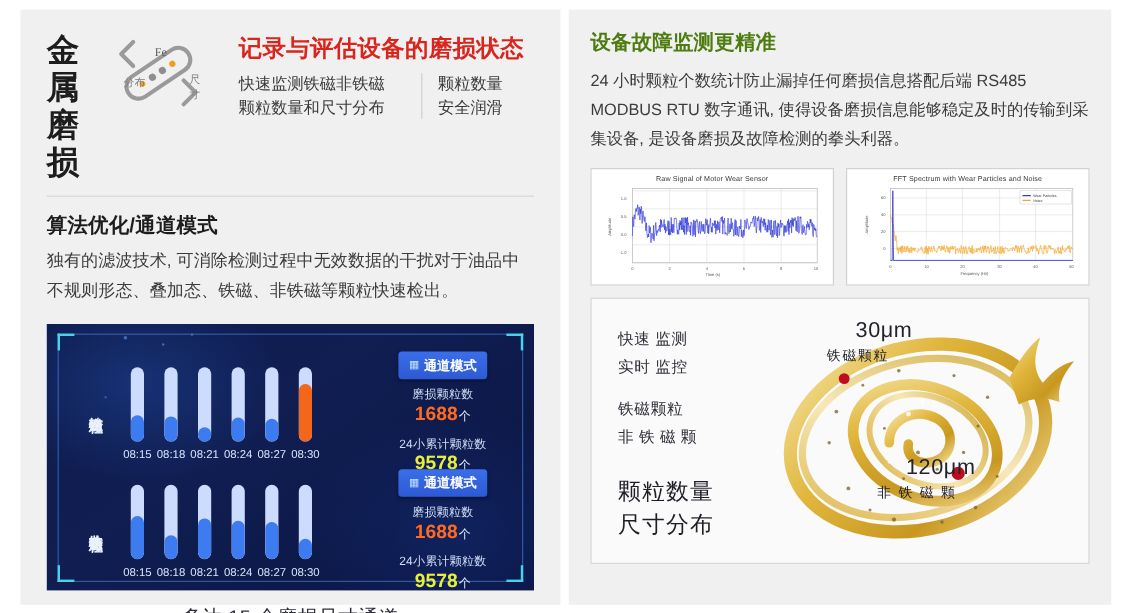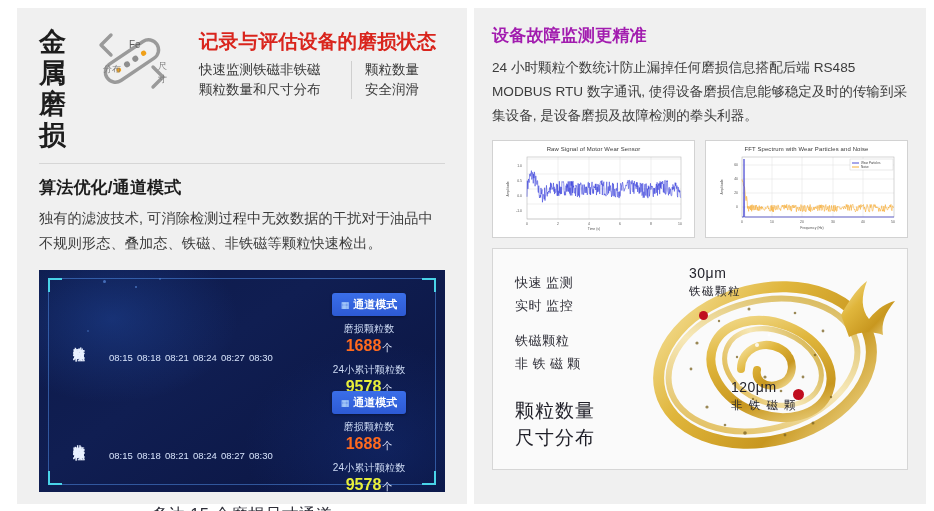--- a/index.html
+++ b/index.html
@@ -32,21 +32,21 @@
     position: relative;
     width: 82px; height: 68px;
     margin-left: 6px; margin-top: 1px;
     flex: none;
   }
   .brand-logo svg { position: absolute; left: 0; top: 0; }
   .logo-cap {
     position: absolute;
     font-size: 9px;
     color: #7d7d7d;
-    font-family: Liberation Sans, sans-serif;
+    font-family: Liberation Serif, serif;
     padding-left: 12px;
   }
   .logo-cap.fe { left: 26px; top: 12px; font-size: 10px; color: #5c5c5c;}
   .logo-cap.fenbu { left: 0px; top: 36px; }
   .logo-cap.chicun { left: 55px; top: 33px; }
 
   .headline-block { margin-left: 26px; padding-top: 3px; }
   .headline {
     color: #d9251d;
     font-weight: bold;
@@ -111,21 +111,21 @@
   .chan-label {
     width: 34px;
     display: flex; align-items: center; justify-content: center;
     color: #e9f1ff; font-size: 11.5px; font-weight: bold;
     line-height: 14px; letter-spacing: 1px;
     writing-mode: vertical-rl; text-orientation: upright;
     padding-left: 6px;
   }
   .bars { flex: 1; display: flex; align-items: flex-end; justify-content: flex-start;
           gap: 17px; padding-left: 16px; padding-bottom: 4px; }
-  .bar-col { width: 11px; display: flex; align-items: center; }
+  .bar-col { width: 11px; display: flex; flex-direction: column; align-items: center; }
   .bar-track {
     width: 11px; height: 62px; border-radius: 6px;
     background: #ccdcff;
     position: relative; overflow: hidden;
   }
   .bar-fill {
     position: absolute; left: 0; right: 0; bottom: 0;
     background: #3d7bf0; border-radius: 6px;
   }
   .bar-fill.warn { background: #f4661a; }
@@ -152,21 +152,21 @@
     font-size: 16.5px; color: #2e2e38; letter-spacing: .4px;
   }
 
   
   .right-panel {
     position: absolute;
     left: 474px; top: 8px; width: 452px; height: 496px;
     background: #f0f0f0;
     padding: 16px 18px 0 18px;
   }
-  .r-title { font-weight: bold; font-size: 17px; color: #a21caf; letter-spacing: .2px; }
+  .r-title { font-weight: bold; font-size: 17px; color: #4d7c0f; letter-spacing: .2px; }
   .r-body { margin-top: 9px; font-size: 13.6px; line-height: 24px; color: #3c3c3c; }
 
   .charts { display: flex; gap: 10px; margin-top: 12px; }
   .chart-card {
     background: #fff; border: 1px solid #d2d2d2;
     width: 203px; height: 98px; padding: 3px;
     position: relative; overflow: hidden;
   }
   .chart-title {
     text-align: center; font-size: 4.4px; color: #3a3a3a;
@@ -181,21 +181,21 @@
     position: relative; overflow: hidden;
   }
   .pc-text { position: absolute; left: 22px; top: 22px; color: #2f2f38; font-family: Liberation Serif, serif; }
   .pc-line { font-size: 13px; line-height: 23px; letter-spacing: .6px; }
   .pc-gap { height: 12px; }
   .pc-big { margin-top: 22px; font-size: 19px; line-height: 27px; letter-spacing: 1px; color: #1f1f28; }
 
   .oil { position: absolute; right: -6px; top: 8px; width: 268px; height: 210px; }
   .dot-marker { position: absolute; width: 9px; height: 9px; border-radius: 50%; background: #c00d1e; }
   .ann { position: absolute; color: #23232c; }
-  .ann .sz { font-size: 14px; letter-spacing: .5px; }
+  .ann .sz { font-size: 18px; letter-spacing: .5px; margin-left: 24px; }
   .ann .nm { font-size: 11.5px; letter-spacing: 1.5px; margin-top: 3px; }
   .ann.a1 { left: 196px; top: 16px; }
   .ann.a2 { left: 238px; top: 130px; text-align: left; }
 </style>
 </head>
 <body>
 
 <div class="page">
 
   <div class="left-panel">

